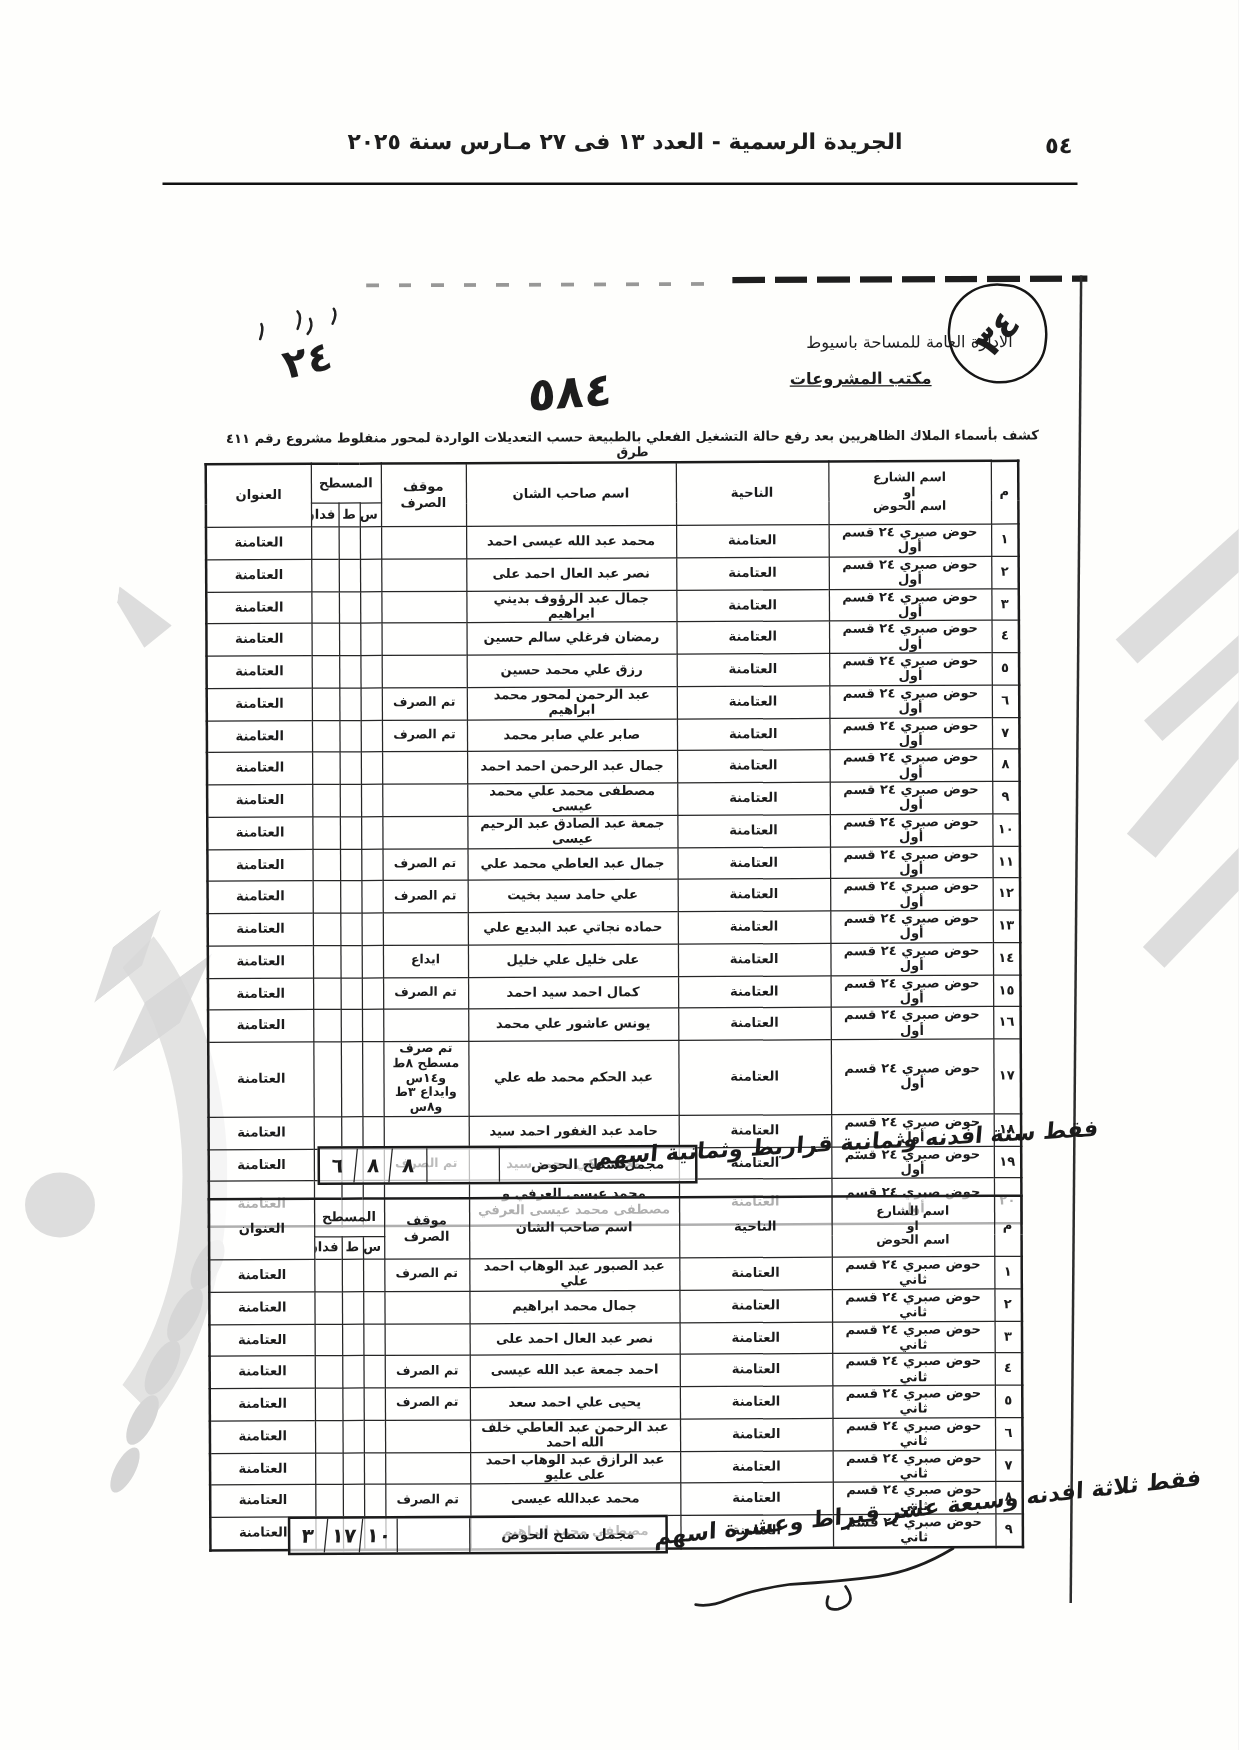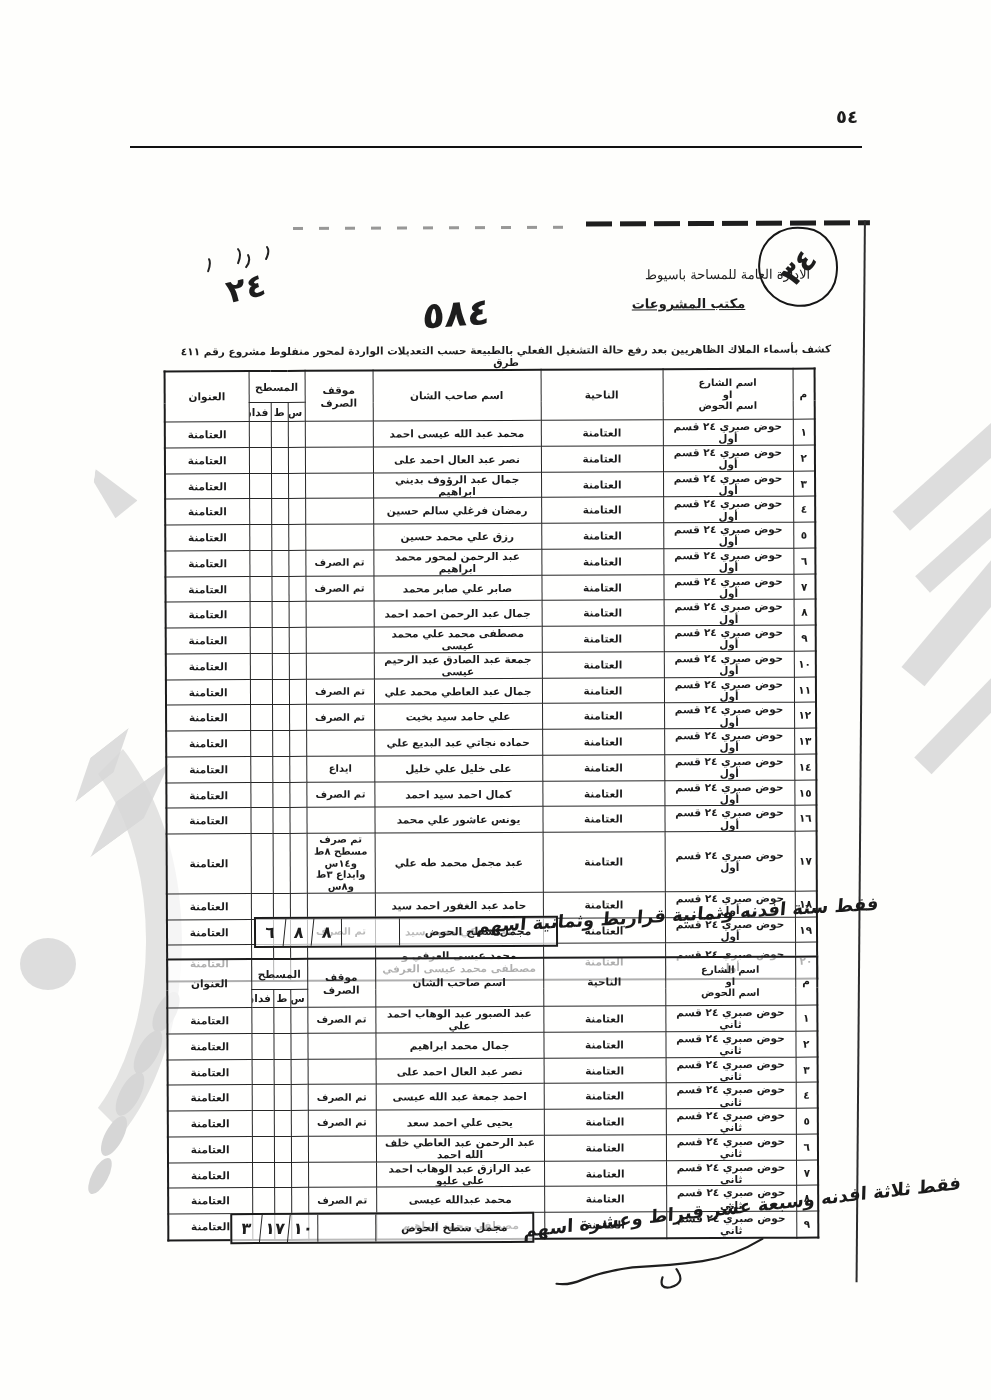--- a/index.html
+++ b/index.html
@@ -75,20 +75,21 @@
   .wm-str2{left:902px;top:520px;width:160px;height:22px;transform:rotate(-42deg);}
   .wm-str3{left:888px;top:608px;width:140px;height:30px;transform:rotate(-50deg);}
   .wm-str4{left:900px;top:700px;width:150px;height:24px;transform:rotate(-46deg);}
   svg.scribble{position:absolute;}
 </style>
 </head>
 <body>
 
 <div id="page">
 
+  <div class="gz-title" dir="rtl">الجريدة الرسمية - العدد ١٣ فى ٢٧ مـارس سنة ٢٠٢٥</div>
   <div class="gz-pagenum">٥٤</div>
   <div class="gz-rule"></div>
 
   <div class="wm wm-tri"></div>
   <div class="wm wm-chv1"></div>
   <div class="wm wm-chv2"></div>
   <div class="wm-arc"></div>
   <div class="wm wm-blob"></div>
   <div class="wm wm-str1"></div>
   <div class="wm wm-str2"></div>
@@ -331,21 +332,21 @@
             <td class="status-cell"></td>
             <td></td>
             <td></td>
             <td></td>
             <td>العتامنة</td>
           </tr>
           <tr>
             <td>١٧</td>
             <td>حوض صبري ٢٤ قسم أول</td>
             <td>العتامنة</td>
-            <td>عبد مجمل محمد طه علي</td>
+            <td>عبد الحكم محمد طه علي</td>
             <td class="status-cell">تم صرف مسطح ٨ط و١٤س وايداع ٣ط و٨س</td>
             <td></td>
             <td></td>
             <td></td>
             <td>العتامنة</td>
           </tr>
           <tr>
             <td>١٨</td>
             <td>حوض صبري ٢٤ قسم أول</td>
             <td>العتامنة</td>

